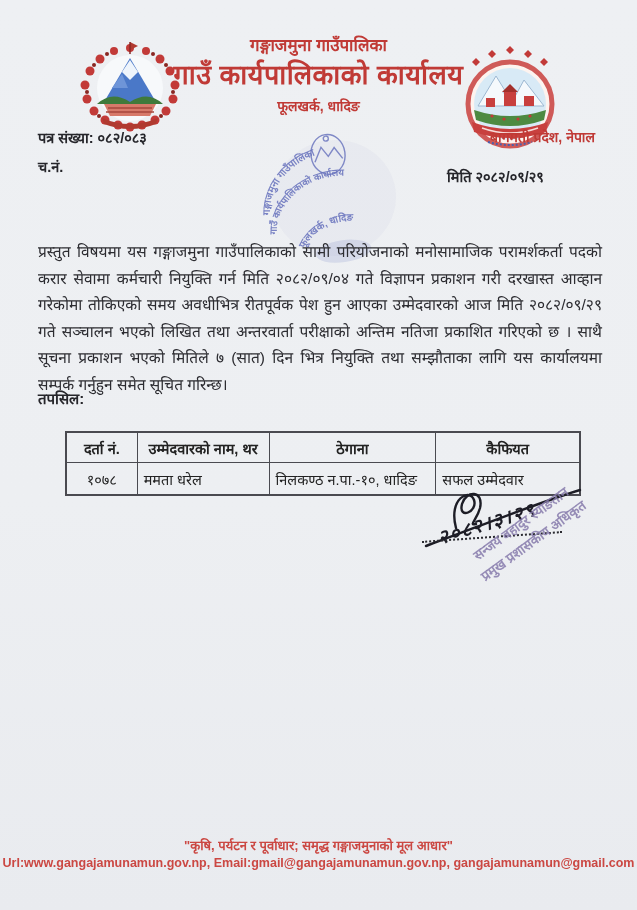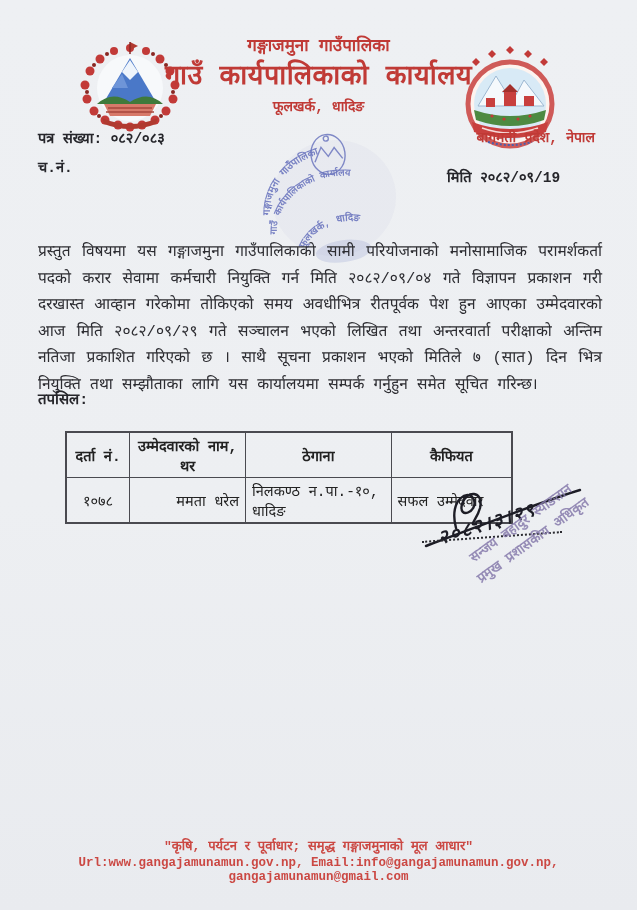--- a/index.html
+++ b/index.html
@@ -1,44 +1,44 @@
 <!DOCTYPE html>
 <html><head>
 <meta charset="utf-8">
 <style>
   html,body{margin:0;padding:0;background:#d8dadd;}
   .page{
     position:relative;width:637px;height:910px;margin:0 auto;
     background:linear-gradient(180deg,#eef0f3 0%,#edeff2 55%,#e9ebef 100%);
-    font-family:Liberation Mono, monospace;
+    font-family:Liberation Sans, sans-serif;
     color:#2e2e33;overflow:hidden;
   }
   .abs{position:absolute;}
   .red{color:#c03a36;text-align:center;}
   .center{text-align:center;width:100%;left:0;}
   .hdr-muni{top:33px;font-size:17px;font-weight:bold;}
   .hdr-office{top:55px;font-size:27px;font-weight:bold;letter-spacing:.5px;}
   .hdr-addr{top:96px;font-size:14px;font-weight:bold;}
   .meta{font-size:14.5px;font-weight:600;color:#26262b;}
   .province{font-size:14px;font-weight:bold;}
   .subject{top:206px;font-size:15.5px;font-weight:bold;color:#222;
     text-decoration:underline;text-underline-offset:4px;}
   .body-par{left:38px;top:239px;width:564px;font-size:15.5px;line-height:1.71;
     text-align:justify;color:#2c2c31;}
   .tapasil{left:38px;top:388px;font-size:15px;font-weight:600;color:#26262b;}
   .advline{left:38px;top:410px;width:564px;font-size:15px;font-weight:600;color:#26262b;}
   .advline .post{position:absolute;left:245px;top:0;}
-  table.result{position:absolute;left:65px;top:431px;width:448px;
+  table.result{position:absolute;left:65px;top:431px;width:516px;
     border-collapse:collapse;font-size:14.5px;color:#222;}
   table.result th,table.result td{border:1.6px solid #4a4a50;padding:2px 6px;}
   table.result{border:2.5px solid #4a4a50;}
   table.result th{font-weight:600;height:25px;}
   table.result td{height:27px;}
   .c-reg{width:62px;text-align:center;}
-  .c-name{width:128px;text-align:right;}
+  .c-name{width:128px;text-align:left;}
   .c-addr{width:170px;text-align:left;}
   .c-rem{width:144px;text-align:left;margin-left:23px;}
   table.result th.c-name,table.result th.c-addr,table.result th.c-rem{text-align:center;}
   .stamp{left:258px;top:128px;width:152px;height:138px;transform:rotate(-8deg);opacity:.88;}
   .sig-svg{left:412px;top:484px;}
   .hand-date{left:436px;top:510px;font-size:19px;font-weight:600;color:#1d1d26;
     transform:rotate(-17deg);font-style:italic;letter-spacing:2px;}
   .dotline{left:422px;top:536px;width:140px;height:0;border-bottom:2.2px dotted #2a2a30;
     transform:rotate(-4deg);}
   .purple-stamp{left:438px;top:562px;width:212px;transform:rotate(-36deg);
@@ -142,21 +142,21 @@
       <path d="M14,78 Q52,92 90,78 L88,88 Q52,100 16,88 Z" fill="#c8403e"></path>
       <path d="M24,84 Q52,94 80,84" stroke="#f6d9d8" stroke-width="1.4" fill="none"></path>
 
       <path d="M30,98 Q52,104 74,98" stroke="#4a5fae" stroke-width="2" stroke-dasharray="2 2" fill="none"></path>
     </svg>
   </div>
 
   <div class="abs meta" style="left:38px;top:127px;">पत्र संख्या: ०८२/०८३</div>
   <div class="abs red province" style="right:42px;top:127px;">बागमती प्रदेश, नेपाल</div>
   <div class="abs meta" style="left:38px;top:156px;">च.नं.</div>
-  <div class="abs meta" style="left:447px;top:166px;">मिति २०८२/०९/19</div>
+  <div class="abs meta" style="left:447px;top:166px;">मिति २०८२/०९/२९</div>
 
 
   <div class="abs stamp">
     <svg width="152" height="138" viewBox="0 0 152 138">
       <g stroke="#5b67b8" fill="none" stroke-width="1.4" opacity=".85">
         <ellipse cx="76" cy="26" rx="17" ry="20"></ellipse>
         <path d="M62,32 L70,18 L76,28 L83,20 L90,32"></path>
         <circle cx="76" cy="10" r="2.5"></circle>
       </g>
       <defs>
@@ -213,15 +213,15 @@
   </div>
   <div class="abs hand-date">२०८२।३।२९</div>
   <div class="abs dotline"></div>
 
   <div class="abs purple-stamp">
     <div>सन्जय बहादुर स्याङतान</div>
     <div>प्रमुख प्रशासकीय अधिकृत</div>
   </div>
 
   <div class="abs center footer-slogan">"कृषि, पर्यटन र पूर्वाधार; समृद्ध गङ्गाजमुनाको मूल आधार"</div>
-  <div class="abs center footer-contact">Url:www.gangajamunamun.gov.np, Email:info@gangajamunamun.gov.np, gangajamunamun@gmail.com</div>
+  <div class="abs center footer-contact">Url:www.gangajamunamun.gov.np, Email:gmail@gangajamunamun.gov.np, gangajamunamun@gmail.com</div>
 
 </div>
 
 </body></html>

